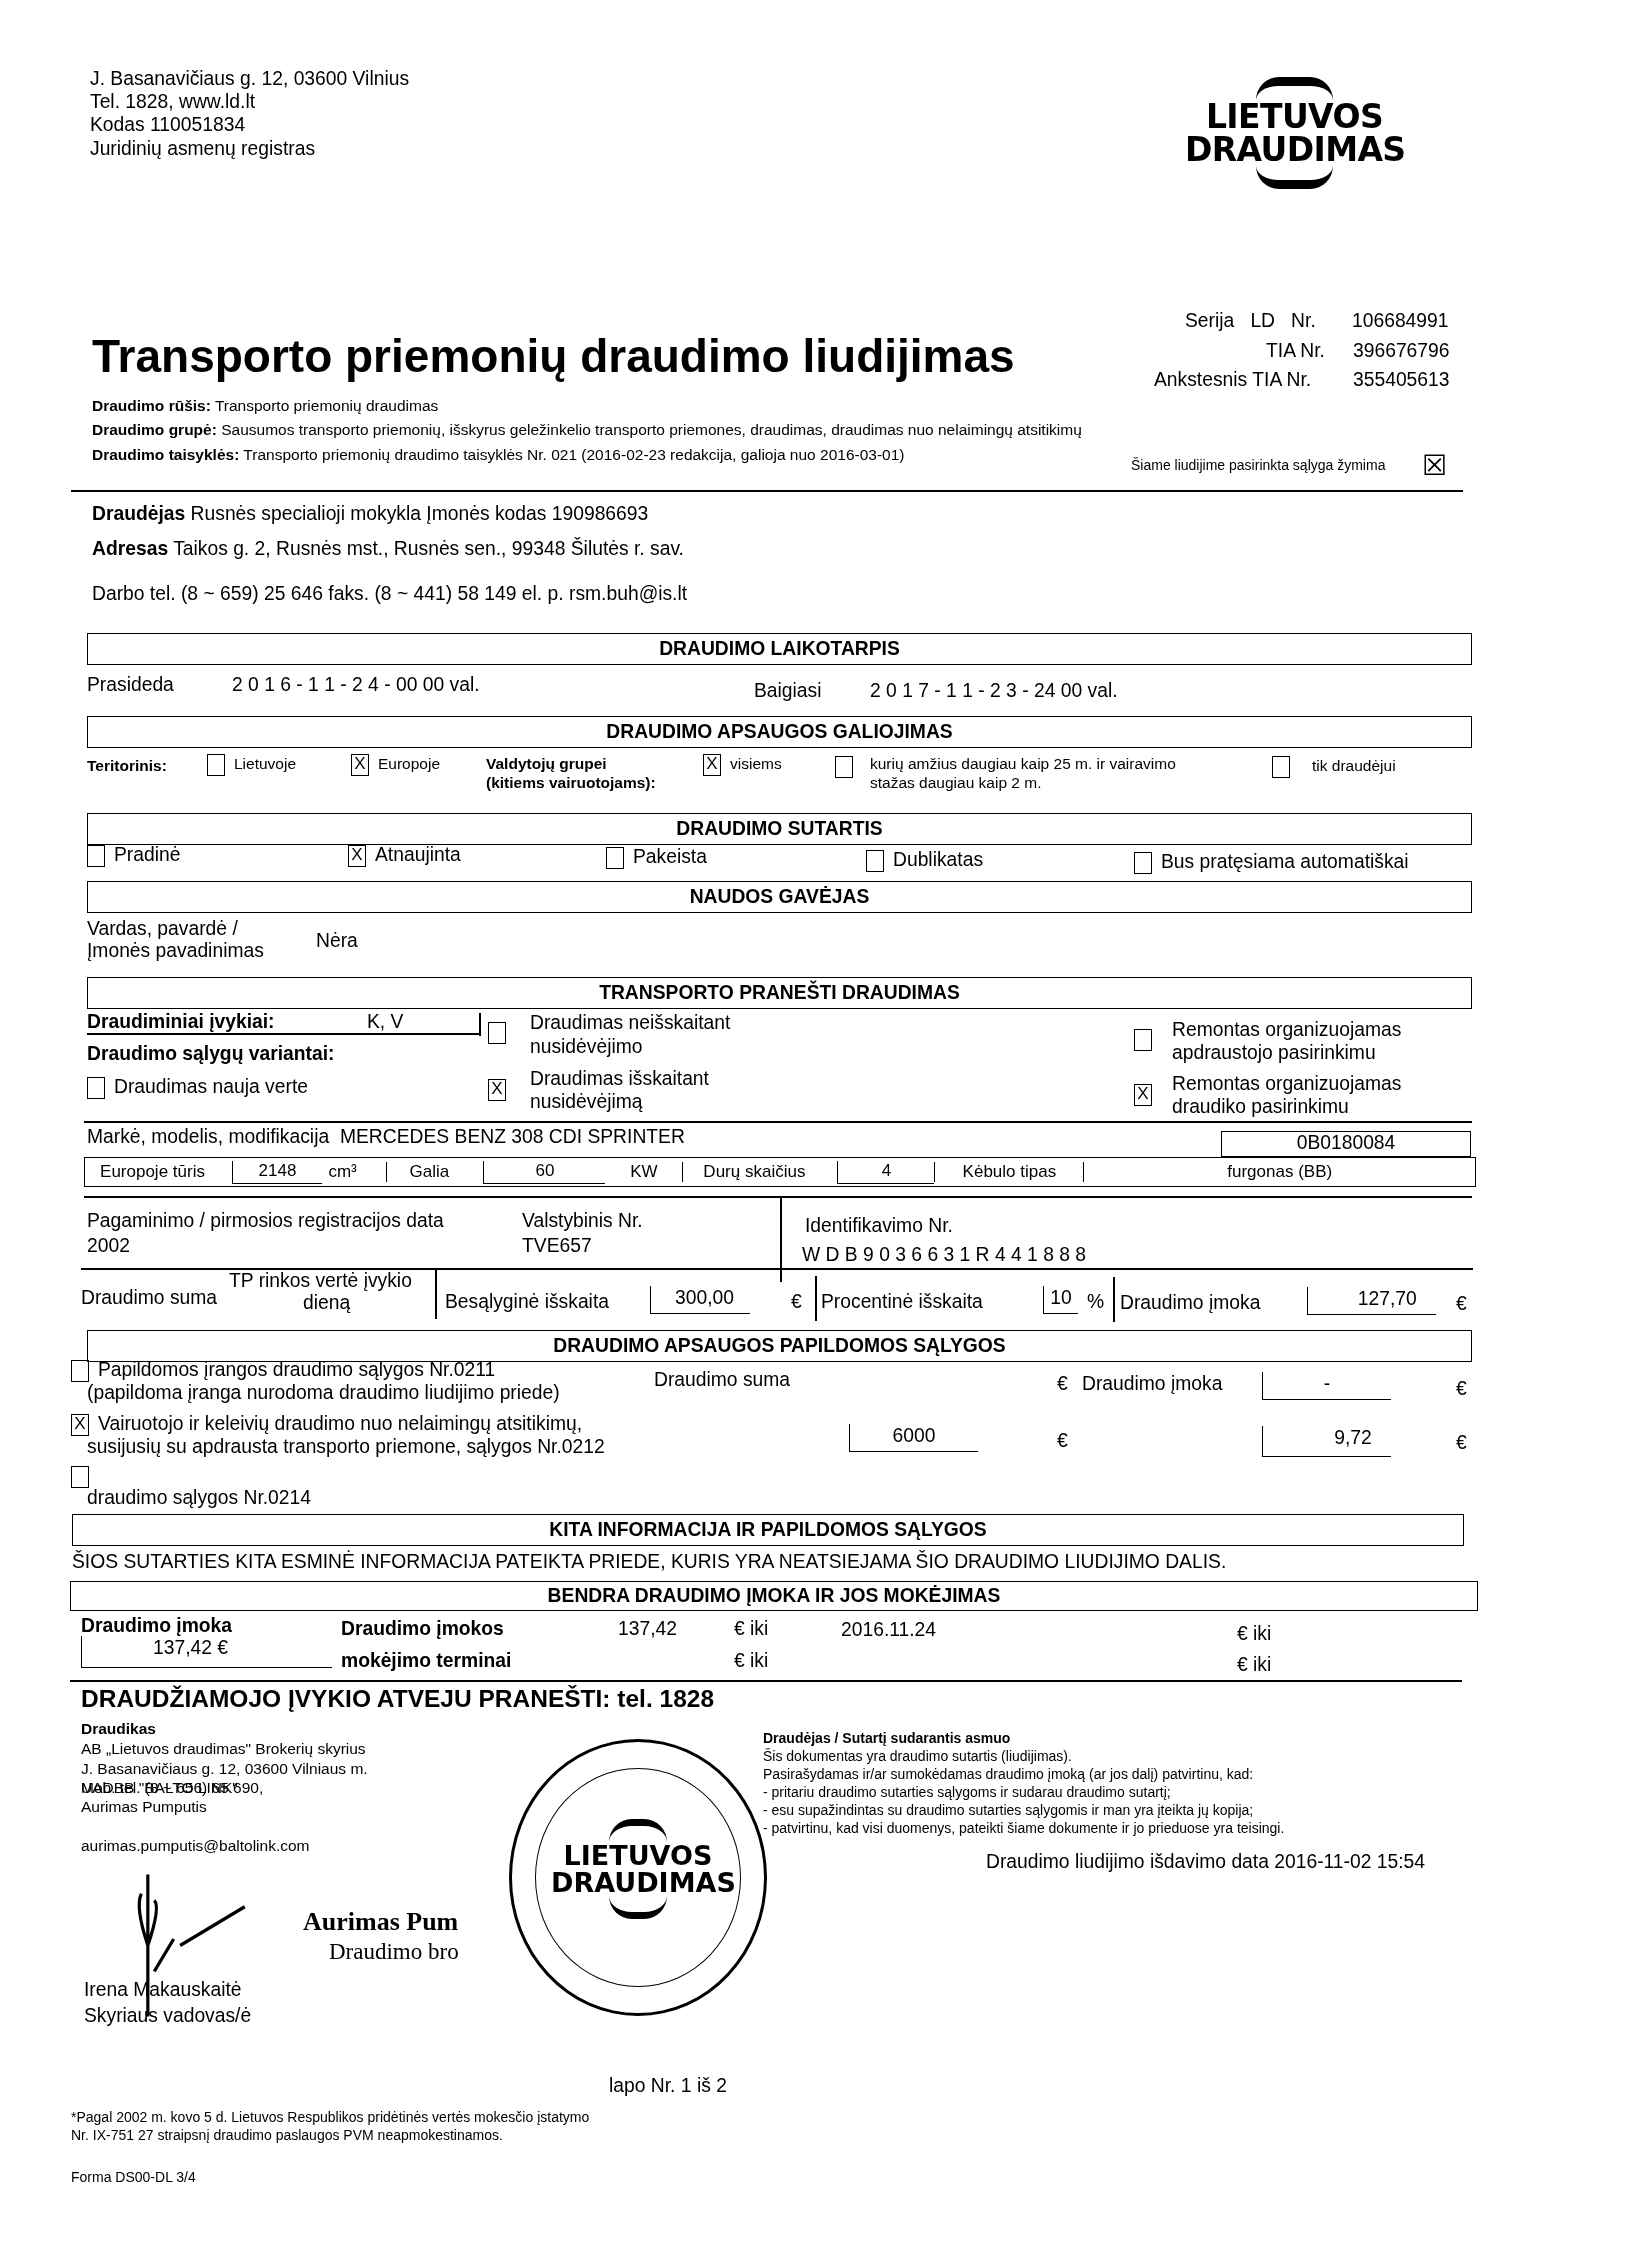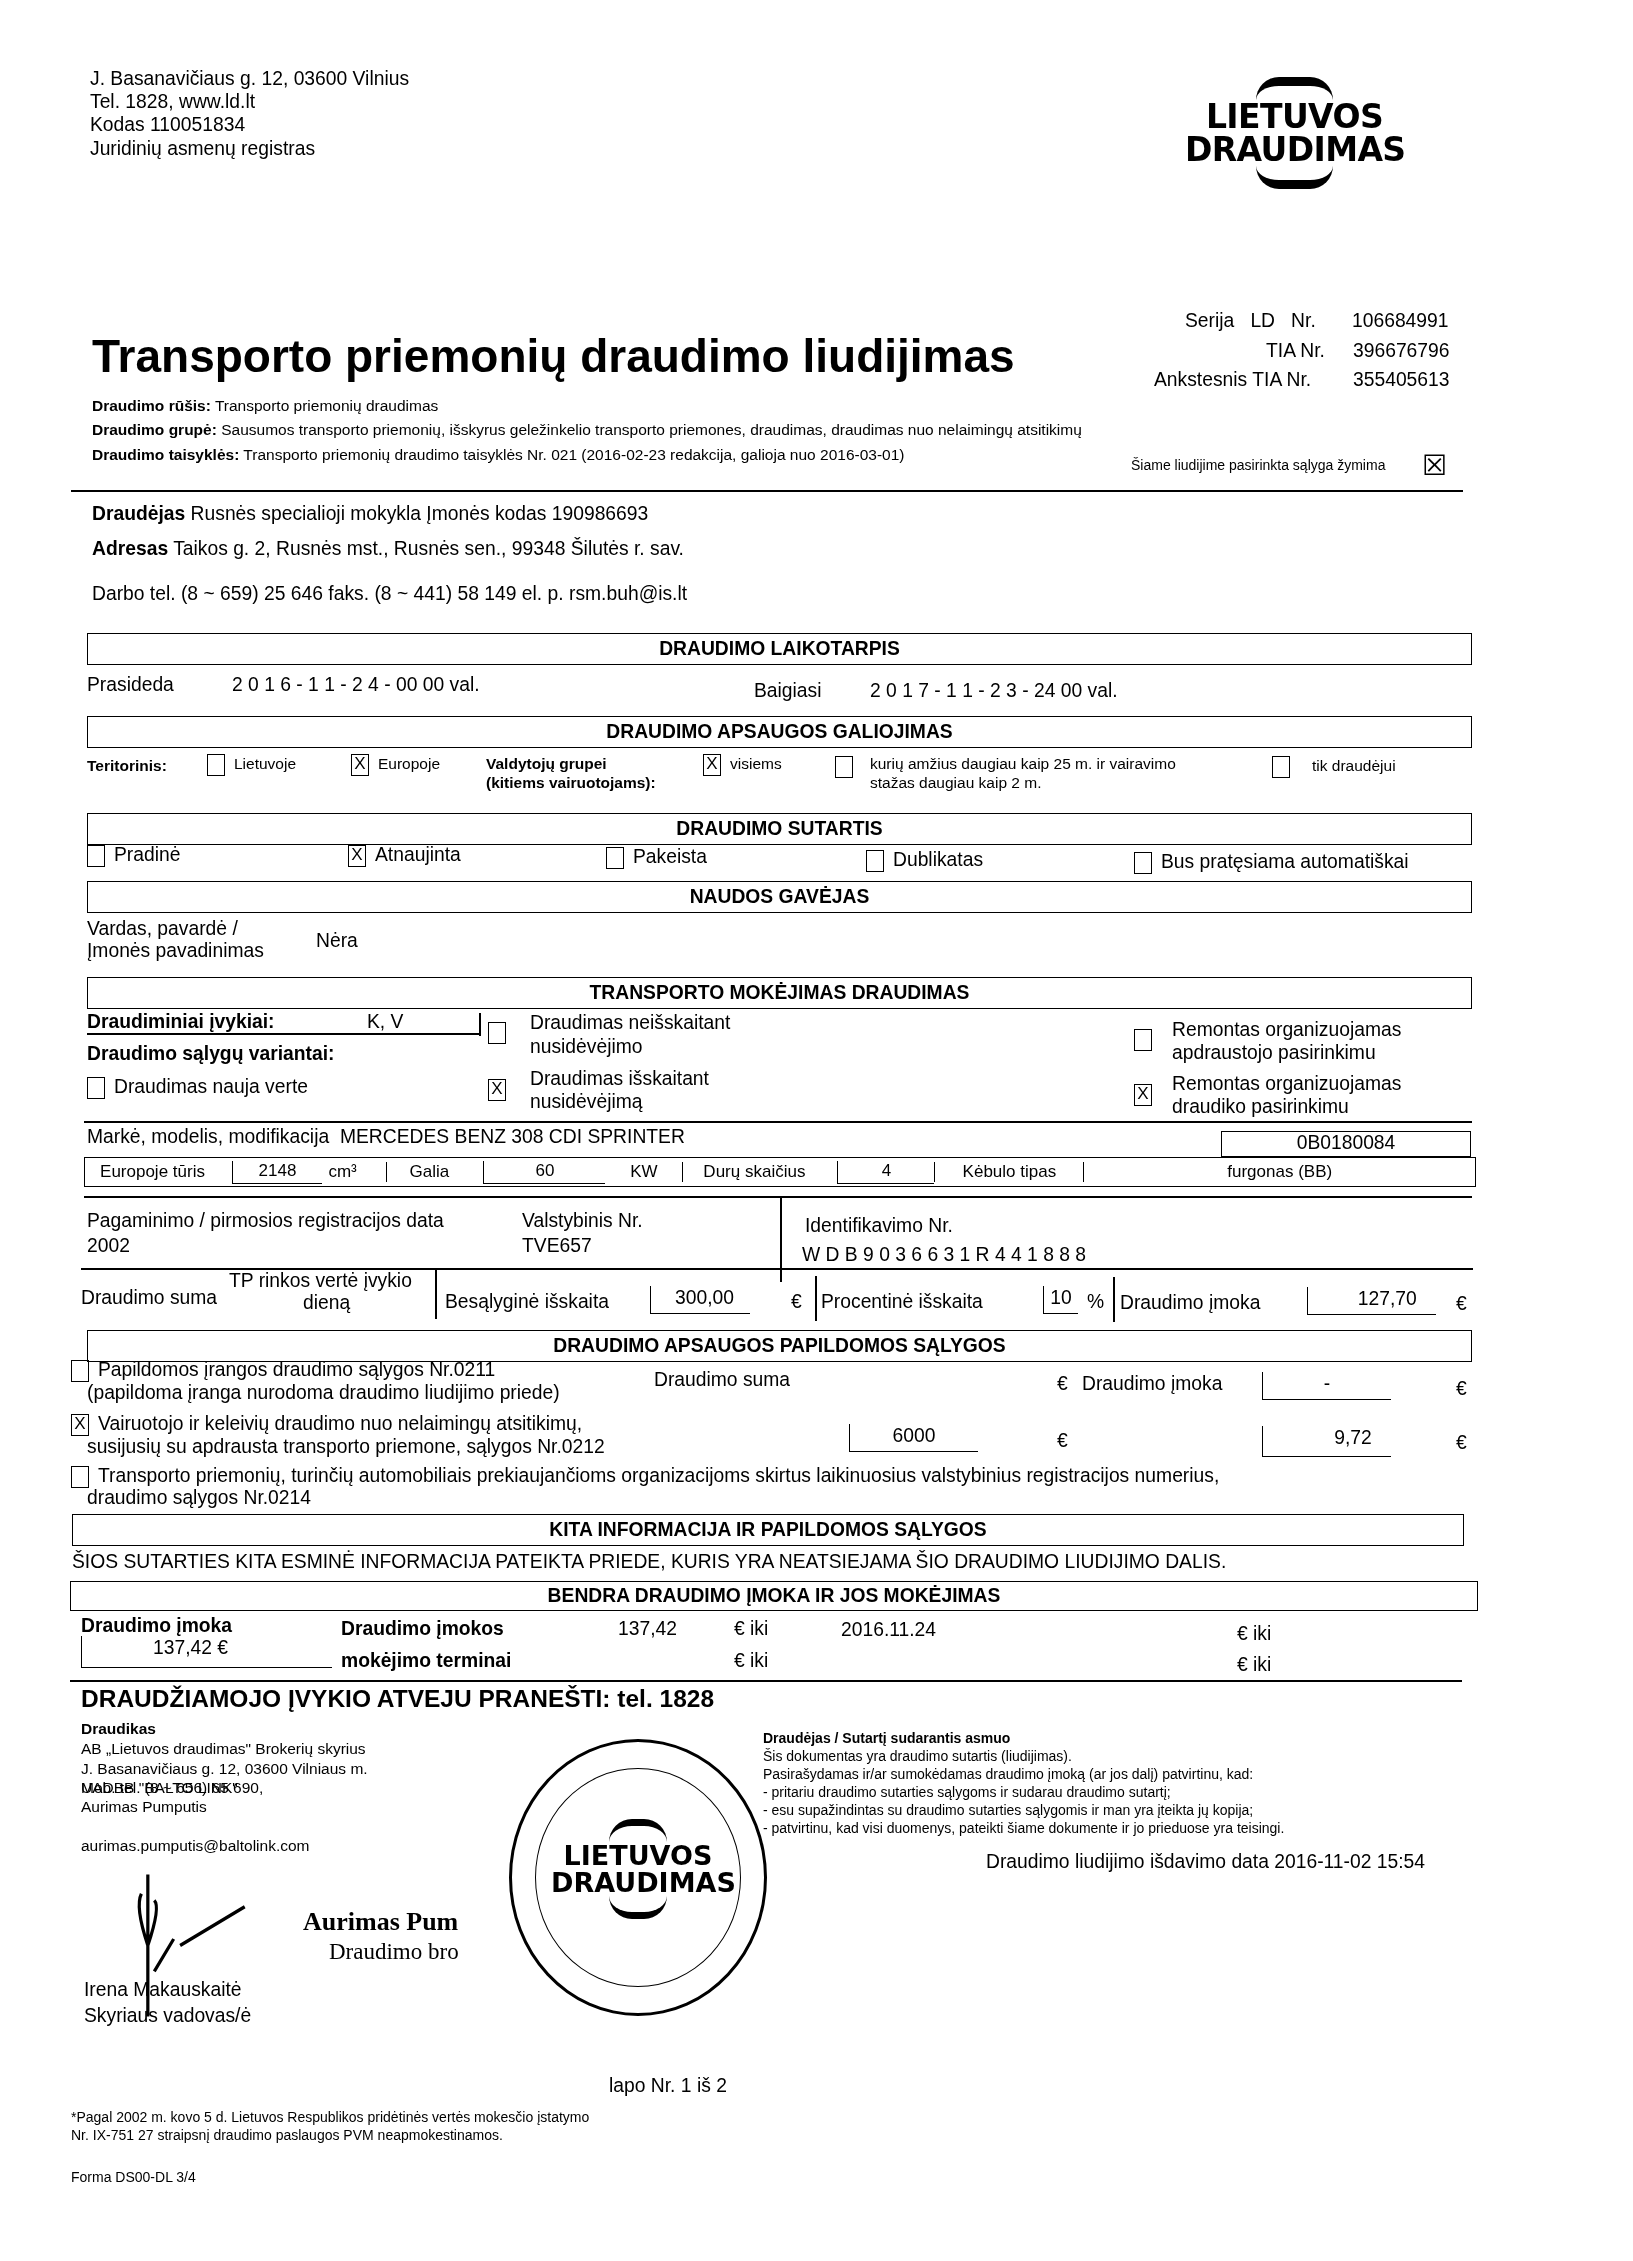--- a/index.html
+++ b/index.html
@@ -77,21 +77,21 @@
 <div class="abs t" style="left:348px;top:843px;"><span class="cb">X</span><span>Atnaujinta</span></div>
 <div class="abs t" style="left:606px;top:845px;"><span class="cb"></span><span>Pakeista</span></div>
 <div class="abs t" style="left:866px;top:848px;"><span class="cb"></span><span>Dublikatas</span></div>
 <div class="abs t" style="left:1134px;top:850px;"><span class="cb"></span><span>Bus pratęsiama automatiškai</span></div>
 
 <div class="band" style="top:881px;">NAUDOS GAVĖJAS</div>
 <div class="abs t" style="left:87px;top:917px;">Vardas, pavardė /</div>
 <div class="abs t" style="left:87px;top:939px;">Įmonės pavadinimas</div>
 <div class="abs t" style="left:316px;top:929px;">Nėra</div>
 
-<div class="band" style="top:977px;">TRANSPORTO MOKĖJIMAS DRAUDIMAS</div>
+<div class="band" style="top:977px;">TRANSPORTO PRANEŠTI DRAUDIMAS</div>
 <div class="abs t b" style="left:87px;top:1010px;">Draudiminiai įvykiai:</div>
 <div class="abs t" style="left:367px;top:1010px;">K, V</div>
 <div class="hline" style="left:87px;top:1033px;width:393px;"></div>
 <div class="vline" style="left:479px;top:1013px;height:22.5px;"></div>
 <div class="abs t b" style="left:87px;top:1042px;">Draudimo sąlygų variantai:</div>
 <div class="abs t" style="left:87px;top:1075px;"><span class="cb"></span><span>Draudimas nauja verte</span></div>
 <div class="abs t" style="left:488px;top:1020px;"><span class="cb"></span></div>
 <div class="abs t" style="left:530px;top:1011px;">Draudimas neišskaitant</div>
 <div class="abs t" style="left:530px;top:1035px;">nusidėvėjimo</div>
 <div class="abs t" style="left:488px;top:1077px;"><span class="cb">X</span></div>
@@ -156,21 +156,21 @@
 <div class="abs t ul" style="left:1250px;top:1372px;width:129px;height:28px;">-</div>
 <div class="abs t" style="left:1456px;top:1377px;">€</div>
 
 <div class="abs t" style="left:71px;top:1412px;"><span class="cb">X</span><span>Vairuotojo ir keleivių draudimo nuo nelaimingų atsitikimų,</span></div>
 <div class="abs t" style="left:87px;top:1435px;">susijusių su apdrausta transporto priemone, sąlygos Nr.0212</div>
 <div class="abs t ul" style="left:837px;top:1424px;width:129px;height:28px;">6000</div>
 <div class="abs t" style="left:1057px;top:1429px;">€</div>
 <div class="abs t ul" style="left:1250px;top:1426px;width:129px;height:31px;text-align:right;padding-right:19.3px;">9,72</div>
 <div class="abs t" style="left:1456px;top:1431px;">€</div>
 
-<div class="abs t" style="left:71px;top:1464px;"><span class="cb"></span><span>Transporto priemonių, turinčių automobiliais prekiaujančioms organizacijoms skirtus laikinuosius valstybinius registracijos numerius,</span></div>
+<div class="abs t" style="left:71px;top:1464px;"><span class="cb"></span></div>
 <div class="abs t" style="left:87px;top:1486px;">draudimo sąlygos Nr.0214</div>
 
 <div class="band" style="top:1514px;left:72px;width:1392px;">KITA INFORMACIJA IR PAPILDOMOS SĄLYGOS</div>
 <div class="abs t" style="left:72px;top:1550px;">ŠIOS SUTARTIES KITA ESMINĖ INFORMACIJA PATEIKTA PRIEDE, KURIS YRA NEATSIEJAMA ŠIO DRAUDIMO LIUDIJIMO DALIS.</div>
 
 <div class="band" style="top:1581px;left:70px;width:1408px;height:30px;">BENDRA DRAUDIMO ĮMOKA IR JOS MOKĖJIMAS</div>
 <div class="abs t b" style="left:81px;top:1614px;">Draudimo įmoka</div>
 <div class="abs t" style="left:81px;top:1636px;width:251px;height:32px;border-left:1.9px solid #000;border-bottom:1.9px solid #000;box-sizing:border-box;padding-left:71px;">137,42 €</div>
 <div class="abs t b" style="left:341px;top:1617px;">Draudimo įmokos</div>
 <div class="abs t b" style="left:341px;top:1649px;">mokėjimo terminai</div>

